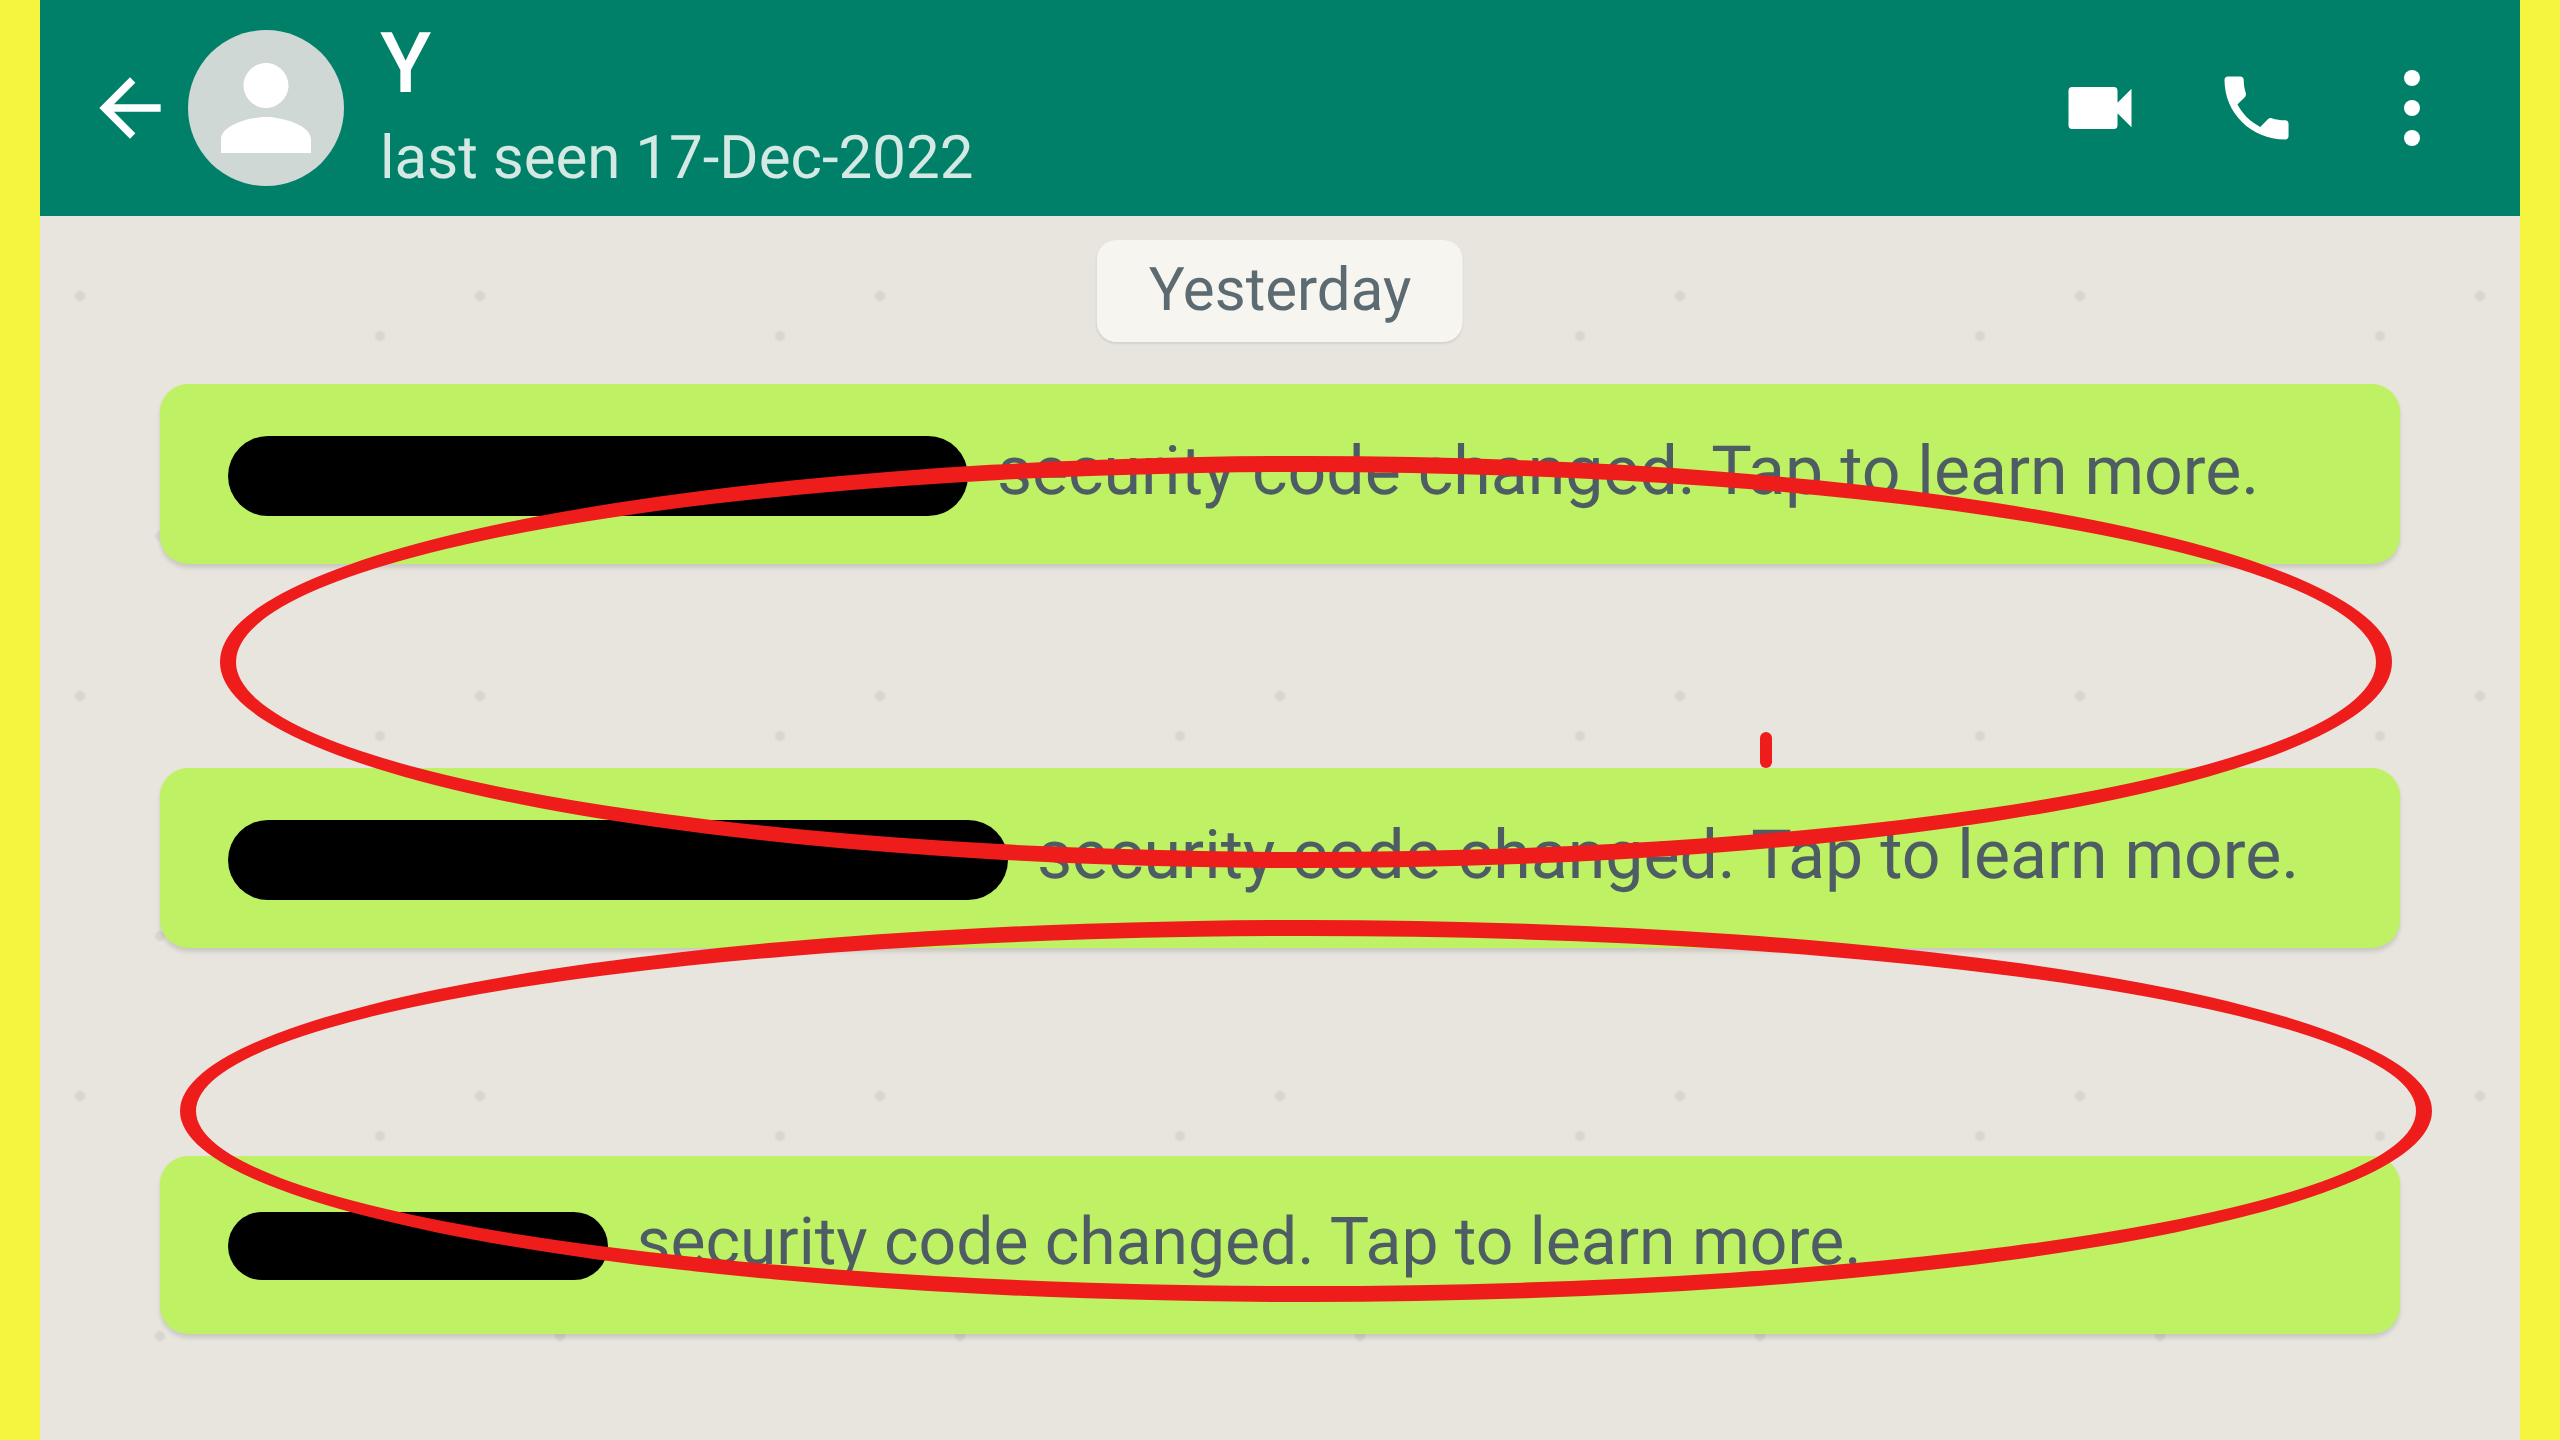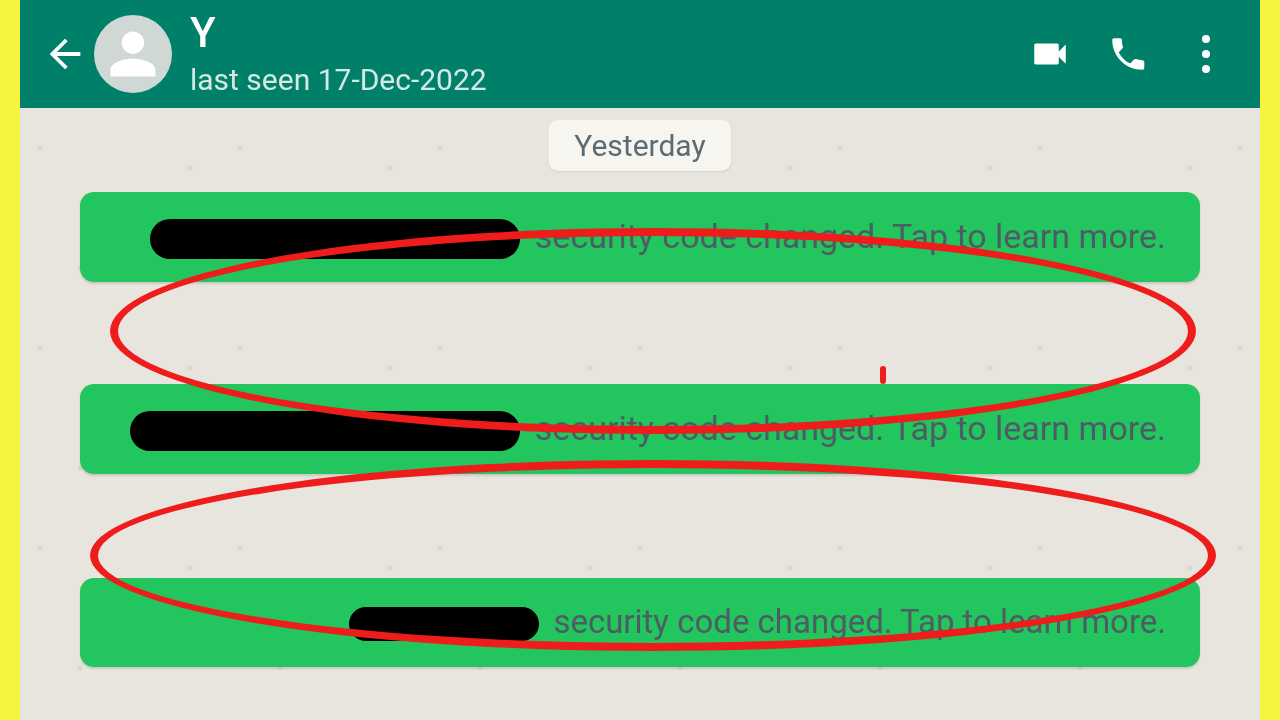--- a/index.html
+++ b/index.html
@@ -18,21 +18,21 @@
   .dots span{width:8px;height:8px;border-radius:50%;background:#fff}
   
   .chat{position:absolute;left:0;right:0;top:108px;bottom:0;background:#e7e5dd;overflow:hidden}
   .pattern{position:absolute;inset:0;opacity:.13;background:
      radial-gradient(circle at 10% 20%,#7a7a7a 2px,transparent 3px),
      radial-gradient(circle at 50% 60%,#7a7a7a 2px,transparent 3px),
      radial-gradient(circle at 85% 30%,#7a7a7a 2px,transparent 3px),
      radial-gradient(circle at 30% 80%,#7a7a7a 2px,transparent 3px);
      background-size:200px 200px}
   .datepill{position:absolute;left:50%;transform:translateX(-50%);top:12px;background:#f6f5ef;border-radius:10px;padding:8px 26px;color:#5c6a72;font-size:30px;box-shadow:0 1px 1px rgba(0,0,0,.08)}
-  .sys{position:absolute;left:60px;right:60px;background:#22c55e;border-radius:14px;padding:22px 34px;font-size:34px;color:#4e5d63;text-align:right;box-shadow:0 2px 2px rgba(0,0,0,.12);line-height:1.35}
+  .sys{position:absolute;left:60px;right:60px;background:#bef264;border-radius:14px;padding:22px 34px;font-size:34px;color:#4e5d63;text-align:left;box-shadow:0 2px 2px rgba(0,0,0,.12);line-height:1.35}
   .sys1{top:84px}
   .sys2{top:276px}
   .sys3{top:470px;font-size:33px}
   .redact{display:inline-block;vertical-align:middle;background:#000;height:40px;border-radius:26px;margin-right:6px}
   .r1{width:370px}
   .r2{width:390px}
   .r3{width:190px;height:34px}
   
   .ann{position:absolute;border:8px solid #ef1c1c;border-radius:50%;pointer-events:none}
   .a1{left:90px;top:120px;width:1070px;height:190px}

